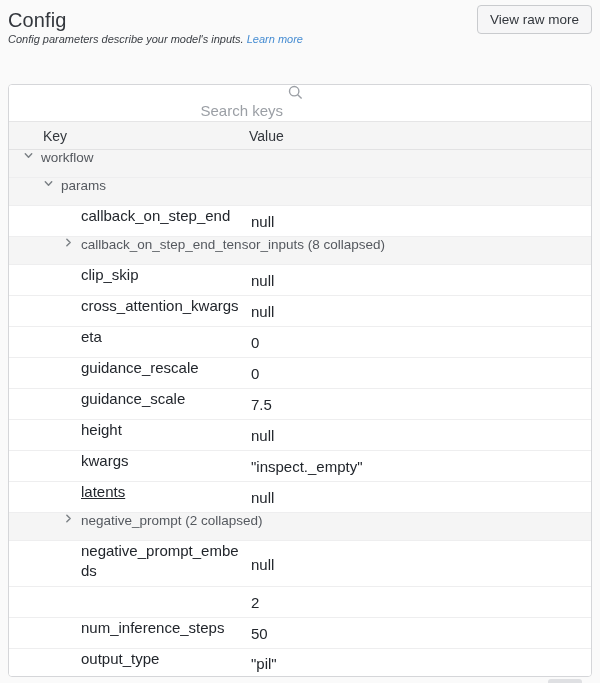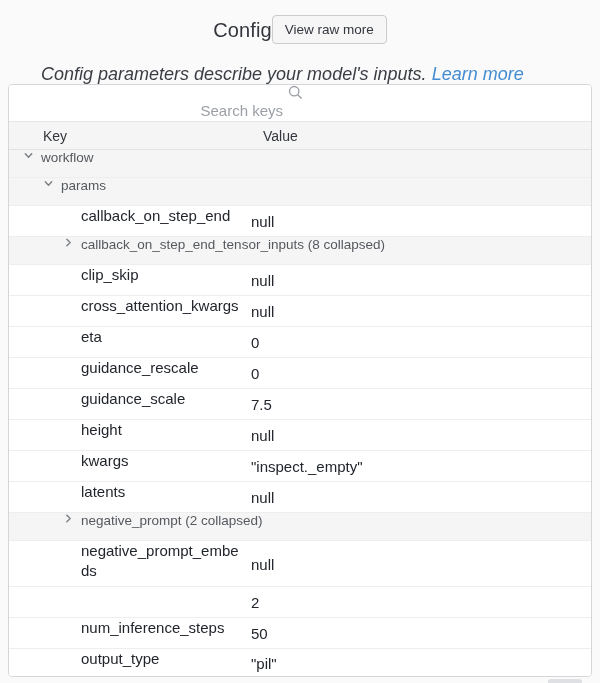--- a/index.html
+++ b/index.html
@@ -6,37 +6,37 @@
   html, body { width: 600px; height: 683px; }
   body {
     background: #fafafa;
     font-family: "Liberation Sans", sans-serif;
     position: relative;
     overflow: hidden;
     color: #22262c;
   }
   .topbar {
     position: absolute; left: 8px; right: 8px; top: 5px;
-    display: flex; justify-content: center; align-items: flex-start; margin-top: 10px;
+    display: flex; justify-content: space-between; align-items: flex-start;
   }
   .page-title {
     font-size: 20px; font-weight: 500; color: #33373d; padding-top: 4px; letter-spacing: 0.1px;
   }
   .raw-btn {
     font-family: "Liberation Sans", sans-serif;
     font-size: 13.5px; color: #33373d;
     background: #f6f6f7;
     border: 1px solid #c9cbce;
     border-radius: 4px;
     padding: 6px 12px;
     cursor: pointer;
   }
   .subtitle {
-    position: absolute; left: 8px; top: 64px;
-    font-style: italic; font-size: 18px; color: #3a3e44; margin-left: 33px;
+    position: absolute; left: 8px; top: 33px;
+    font-style: italic; font-size: 11px; color: #3a3e44;
   }
   .subtitle a {
     color: #458cd2; text-decoration: none; font-style: italic; cursor: pointer;
   }
   .panel {
     position: absolute; left: 8px; right: 8px; top: 84px;
     background: #ffffff;
     border: 1px solid #d5d6d9;
     border-radius: 4px;
     overflow: hidden;
@@ -55,21 +55,21 @@
     font-family: "Liberation Sans", sans-serif;
     font-size: 15px; color: #33373d; background: transparent;
   }
   .search-input::placeholder { color: #9b9fa5; }
   .header-row {
     height: 28px; background: #f5f5f5;
     border-bottom: 1px solid #e2e2e3;
     position: relative;
   }
   .header-row .col-key   { position: absolute; left: 34px;  top: 50%; transform: translateY(-50%); font-size: 14px; color: #33373d; }
-  .header-row .col-value { position: absolute; left: 254px; top: 50%; transform: translateY(-50%); font-size: 14px; color: #33373d; }
+  .header-row .col-value { position: absolute; left: 240px; top: 50%; transform: translateY(-50%); font-size: 14px; color: #33373d; }
   .row {
     position: relative;
     display: flex; align-items: flex-start;
     border-bottom: 1px solid #eeeeef;
     background: #fff;
   }
   .row.group { background: #f5f5f5; height: 28px; cursor: pointer; }
   .row.leaf  { height: 31px; }
   .row.tall  { height: 46px; }
   .row:last-child { height: 27px; border-bottom: none; }
@@ -167,21 +167,21 @@
         <span class="value-cell">7.5</span>
       </div>
       <div class="row leaf" style="padding-left: 72px;">
         <span class="key-cell">height</span>
         <span class="value-cell">null</span>
       </div>
       <div class="row leaf" style="padding-left: 72px;">
         <span class="key-cell">kwargs</span>
         <span class="value-cell">"inspect._empty"</span>
       </div>
-      <div class="row leaf" style="padding-left: 72px;">
+      <div class="row leaf" style="padding-left: 72px; text-decoration: underline;">
         <span class="key-cell">latents</span>
         <span class="value-cell">null</span>
       </div>
       <div class="row group" style="padding-left: 54px;">
         <span class="chev">
           <svg width="11" height="11" viewBox="0 0 12 12" fill="none" stroke="currentColor" stroke-width="1.6" stroke-linecap="round" stroke-linejoin="round">
             <path d="M4.2 2.5 L7.8 6 L4.2 9.5"></path>
           </svg>
         </span>
         <span class="group-label">negative_prompt (2 collapsed)</span>

